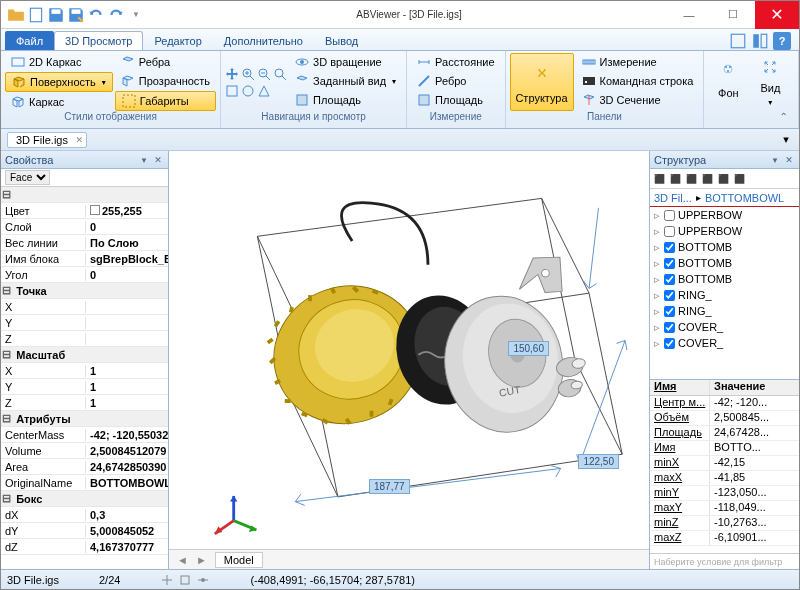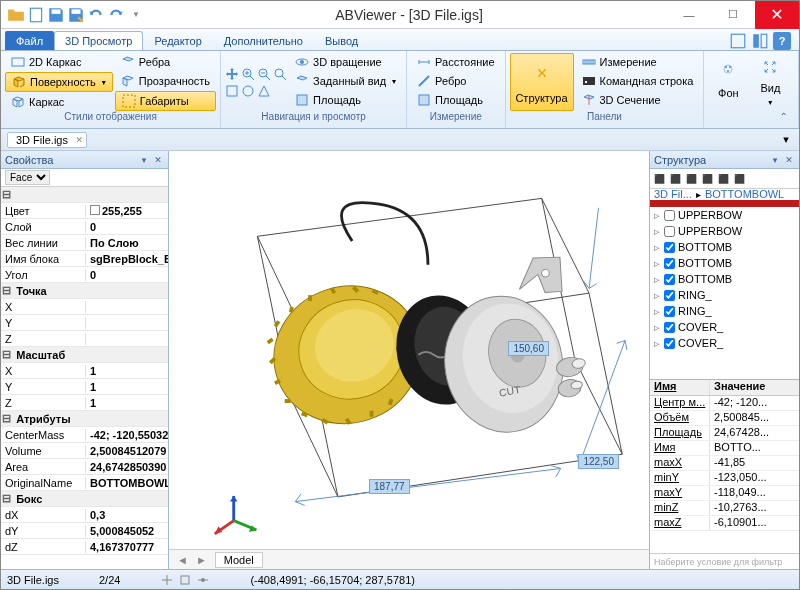--- a/index.html
+++ b/index.html
@@ -1,20 +1,20 @@
 <!DOCTYPE html>
 <html><head>
 <meta charset="utf-8">
 <style>
 * { margin: 0; padding: 0; box-sizing: border-box; font-family: "Segoe UI", Tahoma, sans-serif; font-size: 11px; }
 body { width: 800px; height: 590px; overflow: hidden; background: #fff; border: 1px solid #888; display: flex; flex-direction: column; }
 .titlebar { height: 28px; background: #fff; display: flex; align-items: center; border-bottom: 1px solid #d0d0d0; }
 .qat { display: flex; gap: 2px; padding: 0 6px; align-items: center; }
 .qat-btn { width: 18px; height: 18px; display: flex; align-items: center; justify-content: center; cursor: pointer; }
-.title { flex: 1; text-align: center; font-size: 14px; color: #333; }
+.title { flex: 1; text-align: center; font-size: 10px; color: #333; }
 .winbtns { display: flex; }
 .winbtn { width: 44px; height: 28px; display: flex; align-items: center; justify-content: center; cursor: pointer; }
 .winbtn.close { background: #e81123; color: #fff; font-size: 16px; }
 .winbtn:not(.close) { color: #555; }
 .tabs { height: 22px; background: linear-gradient(#f7fbff,#e8f1fa); display: flex; align-items: flex-end; padding-left: 4px; border-bottom: 1px solid #a0b8d8; }
 .tab { padding: 3px 10px; cursor: pointer; color: #1a4d8a; border: 1px solid transparent; border-bottom: none; }
 .tab.file { background: #2d72c9; color: #fff; border-radius: 2px 2px 0 0; }
 .tab.active { background: #fff; border-color: #a0b8d8; border-radius: 3px 3px 0 0; }
 .tabs-right { margin-left: auto; display: flex; gap: 4px; padding-right: 8px; align-items: center; }
 .help-btn { width: 18px; height: 18px; background: #4a8ed8; color: #fff; border-radius: 2px; display: flex; align-items: center; justify-content: center; font-weight: bold; cursor: pointer; }
@@ -46,21 +46,21 @@
 .prop-row.cat .k { width: 100%; border: none; }
 .prop-row .v { flex: 1; padding-left: 4px; overflow: hidden; white-space: nowrap; font-weight: bold; }
 .prop-row .tw { width: 12px; text-align: center; color: #666; }
 .center { flex: 1; display: flex; flex-direction: column; background: #fff; position: relative; }
 .viewport { flex: 1; position: relative; overflow: hidden; }
 .model-tab { height: 20px; border-top: 1px solid #ccc; display: flex; align-items: center; padding-left: 8px; gap: 8px; font-size: 10px; background: #f5f5f5; }
 .model-tab .ar { color: #888; cursor: pointer; }
 .right { width: 150px; border-left: 1px solid #a0b8d8; display: flex; flex-direction: column; background: #fff; }
 .tree-toolbar { height: 20px; border-bottom: 1px solid #d0d0d0; display: flex; align-items: center; gap: 2px; padding: 0 3px; }
 .tree-toolbar .tb { width: 14px; height: 14px; cursor: pointer; display: flex; align-items: center; justify-content: center; font-size: 9px; }
-.tree-crumb { height: 18px; border-bottom: 7px solid #b91c1c; display: flex; align-items: flex-end; font-size: 10px; }
+.tree-crumb { height: 18px; border-bottom: 1px solid #b91c1c; display: flex; align-items: center; font-size: 10px; }
 .tree-crumb span { color: #2a6dc0; padding: 0 4px; cursor: pointer; }
 .tree { flex: 1; overflow-y: auto; overflow-x: hidden; font-size: 10px; }
 .tree-row { display: flex; align-items: center; height: 16px; padding-left: 4px; white-space: nowrap; }
 .tree-row .ar { width: 10px; color: #888; }
 .tree-row input[type=checkbox] { width: 11px; height: 11px; margin-right: 3px; }
 .info { height: 190px; border-top: 1px solid #a0b8d8; display: flex; flex-direction: column; }
 .info-grid { flex: 1; overflow: auto; font-size: 10px; }
 .info-hdr { display: flex; background: #f0f0f0; border-bottom: 1px solid #ccc; font-weight: bold; height: 16px; }
 .info-row { display: flex; border-bottom: 1px solid #eee; height: 15px; }
 .info-row .k, .info-hdr .k { width: 60px; padding-left: 4px; border-right: 1px solid #e0e0e0; overflow: hidden; text-decoration: underline; }
@@ -656,20 +656,24 @@
             </div>
             <div class="info-row">
               <div class="k">Площадь</div>
               <div class="v">24,67428...</div>
             </div>
             <div class="info-row">
               <div class="k">Имя</div>
               <div class="v">BOTTO...</div>
             </div>
             <div class="info-row">
+              <div class="k">minX</div>
+              <div class="v">-42,15</div>
+            </div>
+            <div class="info-row">
               <div class="k">maxX</div>
               <div class="v">-41,85</div>
             </div>
             <div class="info-row">
               <div class="k">minY</div>
               <div class="v">-123,050...</div>
             </div>
             <div class="info-row">
               <div class="k">maxY</div>
               <div class="v">-118,049...</div>

